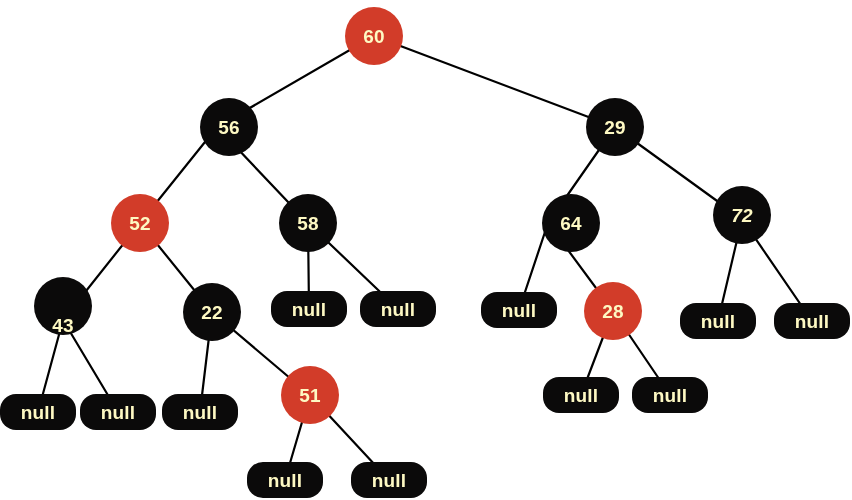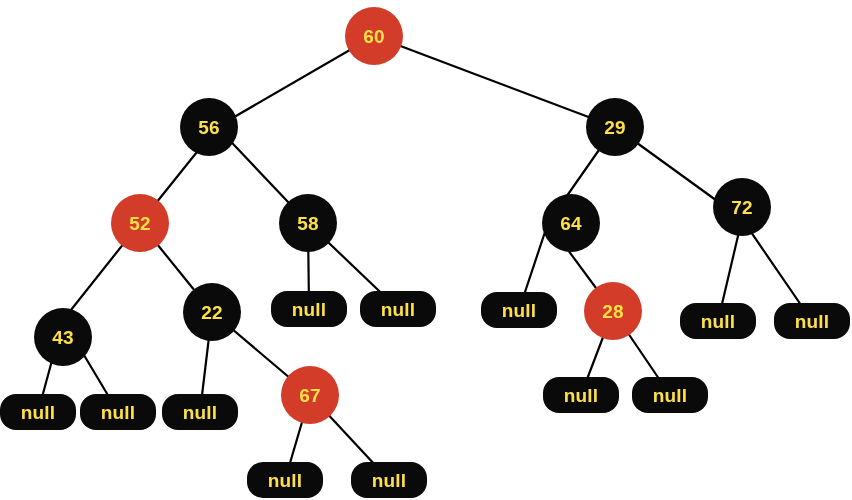--- a/index.html
+++ b/index.html
@@ -23,21 +23,21 @@
     top: 0;
     width: 852px;
     height: 500px;
   }
   .node {
     position: absolute;
     display: flex;
     align-items: center;
     justify-content: center;
     box-sizing: border-box;
-    color: #fde047;
+    color: #fef9c3;
     font-weight: bold;
     letter-spacing: 0.2px;
     user-select: none;
   }
   .node.circle {
     border-radius: 50%;
     font-size: 19px;
   }
   .node.pill {
     border-radius: 16px;
@@ -72,49 +72,49 @@
       <line x1="212" y1="312" x2="310" y2="395" stroke="#000000" stroke-width="2.2" stroke-linecap="round"></line>
       <line x1="613" y1="311" x2="581" y2="395" stroke="#000000" stroke-width="2.2" stroke-linecap="round"></line>
       <line x1="613" y1="311" x2="670" y2="395" stroke="#000000" stroke-width="2.2" stroke-linecap="round"></line>
       <line x1="310" y1="395" x2="285" y2="480" stroke="#000000" stroke-width="2.2" stroke-linecap="round"></line>
       <line x1="310" y1="395" x2="389" y2="480" stroke="#000000" stroke-width="2.2" stroke-linecap="round"></line>
     </svg>
   <div id="node-layer">
       <div class="node circle red" style="width: 58px; height: 58px; left: 345px; top: 7px;">
         <span class="node-label">60</span>
       </div>
-      <div class="node circle black" style="width: 58px; height: 58px; left: 180px; top: 98px;">
+      <div class="node circle black" style="width: 58px; height: 58px; left: 200px; top: 98px;">
         <span class="node-label">56</span>
       </div>
       <div class="node circle black" style="width: 58px; height: 58px; left: 586px; top: 98px;">
         <span class="node-label">29</span>
       </div>
       <div class="node circle red" style="width: 58px; height: 58px; left: 111px; top: 194px;">
         <span class="node-label">52</span>
       </div>
       <div class="node circle black" style="width: 58px; height: 58px; left: 279px; top: 194px;">
         <span class="node-label">58</span>
       </div>
       <div class="node circle black" style="width: 58px; height: 58px; left: 542px; top: 194px;">
         <span class="node-label">64</span>
       </div>
-      <div class="node circle black" style="width: 58px; height: 58px; left: 713px; top: 178px;">
+      <div class="node circle black" style="width: 58px; height: 58px; left: 713px; top: 186px; font-style: italic;">
         <span class="node-label">72</span>
       </div>
-      <div class="node circle black" style="width: 58px; height: 58px; left: 34px; top: 308px;">
+      <div class="node circle black" style="width: 58px; height: 58px; left: 34px; top: 277px; align-items: flex-end;">
         <span class="node-label">43</span>
       </div>
       <div class="node circle black" style="width: 58px; height: 58px; left: 183px; top: 283px;">
         <span class="node-label">22</span>
       </div>
       <div class="node circle red" style="width: 58px; height: 58px; left: 584px; top: 282px;">
         <span class="node-label">28</span>
       </div>
       <div class="node circle red" style="width: 58px; height: 58px; left: 281px; top: 366px;">
-        <span class="node-label">67</span>
+        <span class="node-label">51</span>
       </div>
       <div class="node pill black" style="width: 76px; height: 36px; left: 271px; top: 291px;">
         <span class="node-label">null</span>
       </div>
       <div class="node pill black" style="width: 76px; height: 36px; left: 360px; top: 291px;">
         <span class="node-label">null</span>
       </div>
       <div class="node pill black" style="width: 76px; height: 36px; left: 481px; top: 292px;">
         <span class="node-label">null</span>
       </div>

